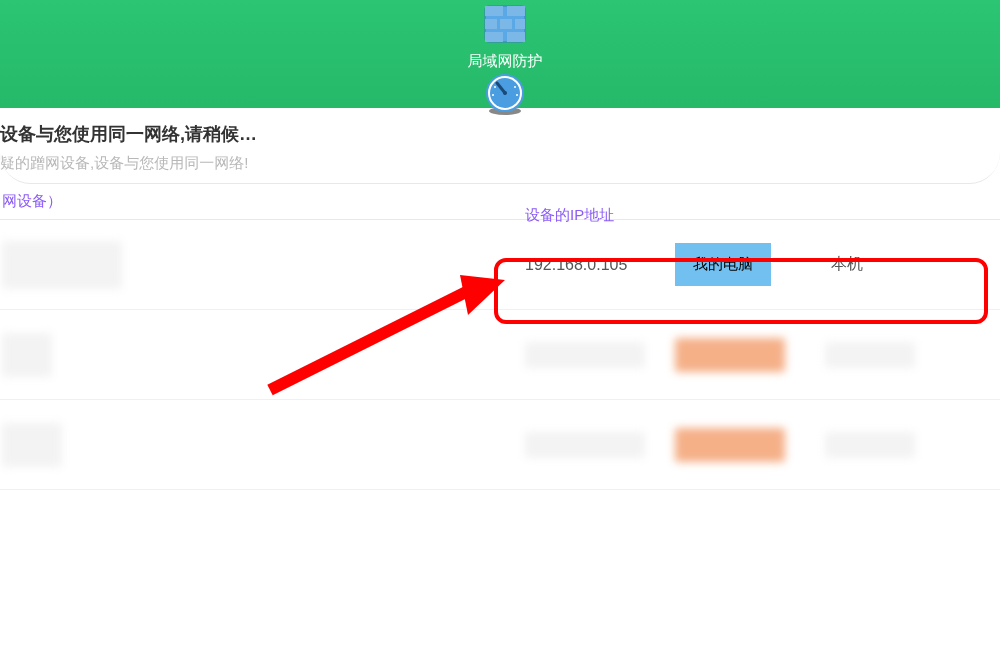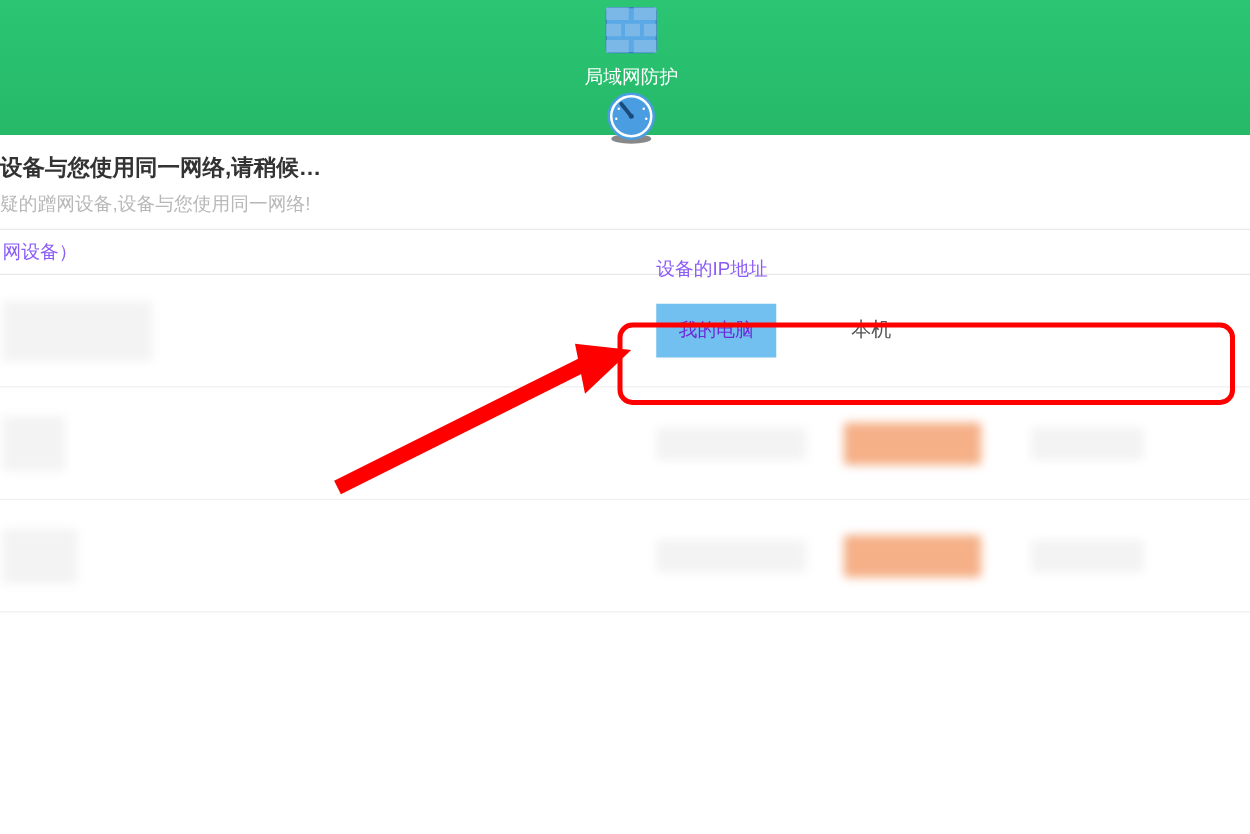--- a/index.html
+++ b/index.html
@@ -37,20 +37,21 @@
       height: 48px;
       margin-bottom: 4px;
     }
     .nav-label {
       font-size: 15px;
       color: #ffffff;
     }
     .status-area {
       padding: 14px 0 10px 0;
       border-bottom: 1px solid #e8e8e8;
+      border-radius: 31px;
     }
     .status-title {
       font-size: 18px;
       font-weight: bold;
       color: #333333;
       margin-bottom: 8px;
     }
     .status-subtitle {
       font-size: 15px;
       color: #b8b8b8;
@@ -102,21 +103,21 @@
       border-radius: 12px;
       pointer-events: none;
     }
     .ip-text {
       font-size: 16px;
       color: #555555;
       width: 150px;
     }
     .computer-btn {
       background: #72c0f0;
-      color: #6d28d9;
+      color: #000000;
       border: none;
       border-radius: 0;
       padding: 12px 18px;
       font-size: 15px;
       cursor: pointer;
       margin-right: 60px;
     }
     .local-label {
       font-size: 16px;
       color: #555555;
@@ -182,20 +183,21 @@
 <div class="table-header">
   <div class="col-device">网设备）</div>
   <div class="col-ip">设备的IP地址</div>
 </div>
 
 <div class="row">
   <div class="row-left">
     <div class="blur-box" style="width:120px;height:48px;"></div>
   </div>
   <div class="row-right">
+    <span class="ip-text">192.168.0.105</span>
     <button class="computer-btn">我的电脑</button>
     <span class="local-label">本机</span>
   </div>
 </div>
 
 <div class="row">
   <div class="row-left">
     <div class="blur-box" style="width:50px;height:44px;"></div>
   </div>
   <div class="row-right">

